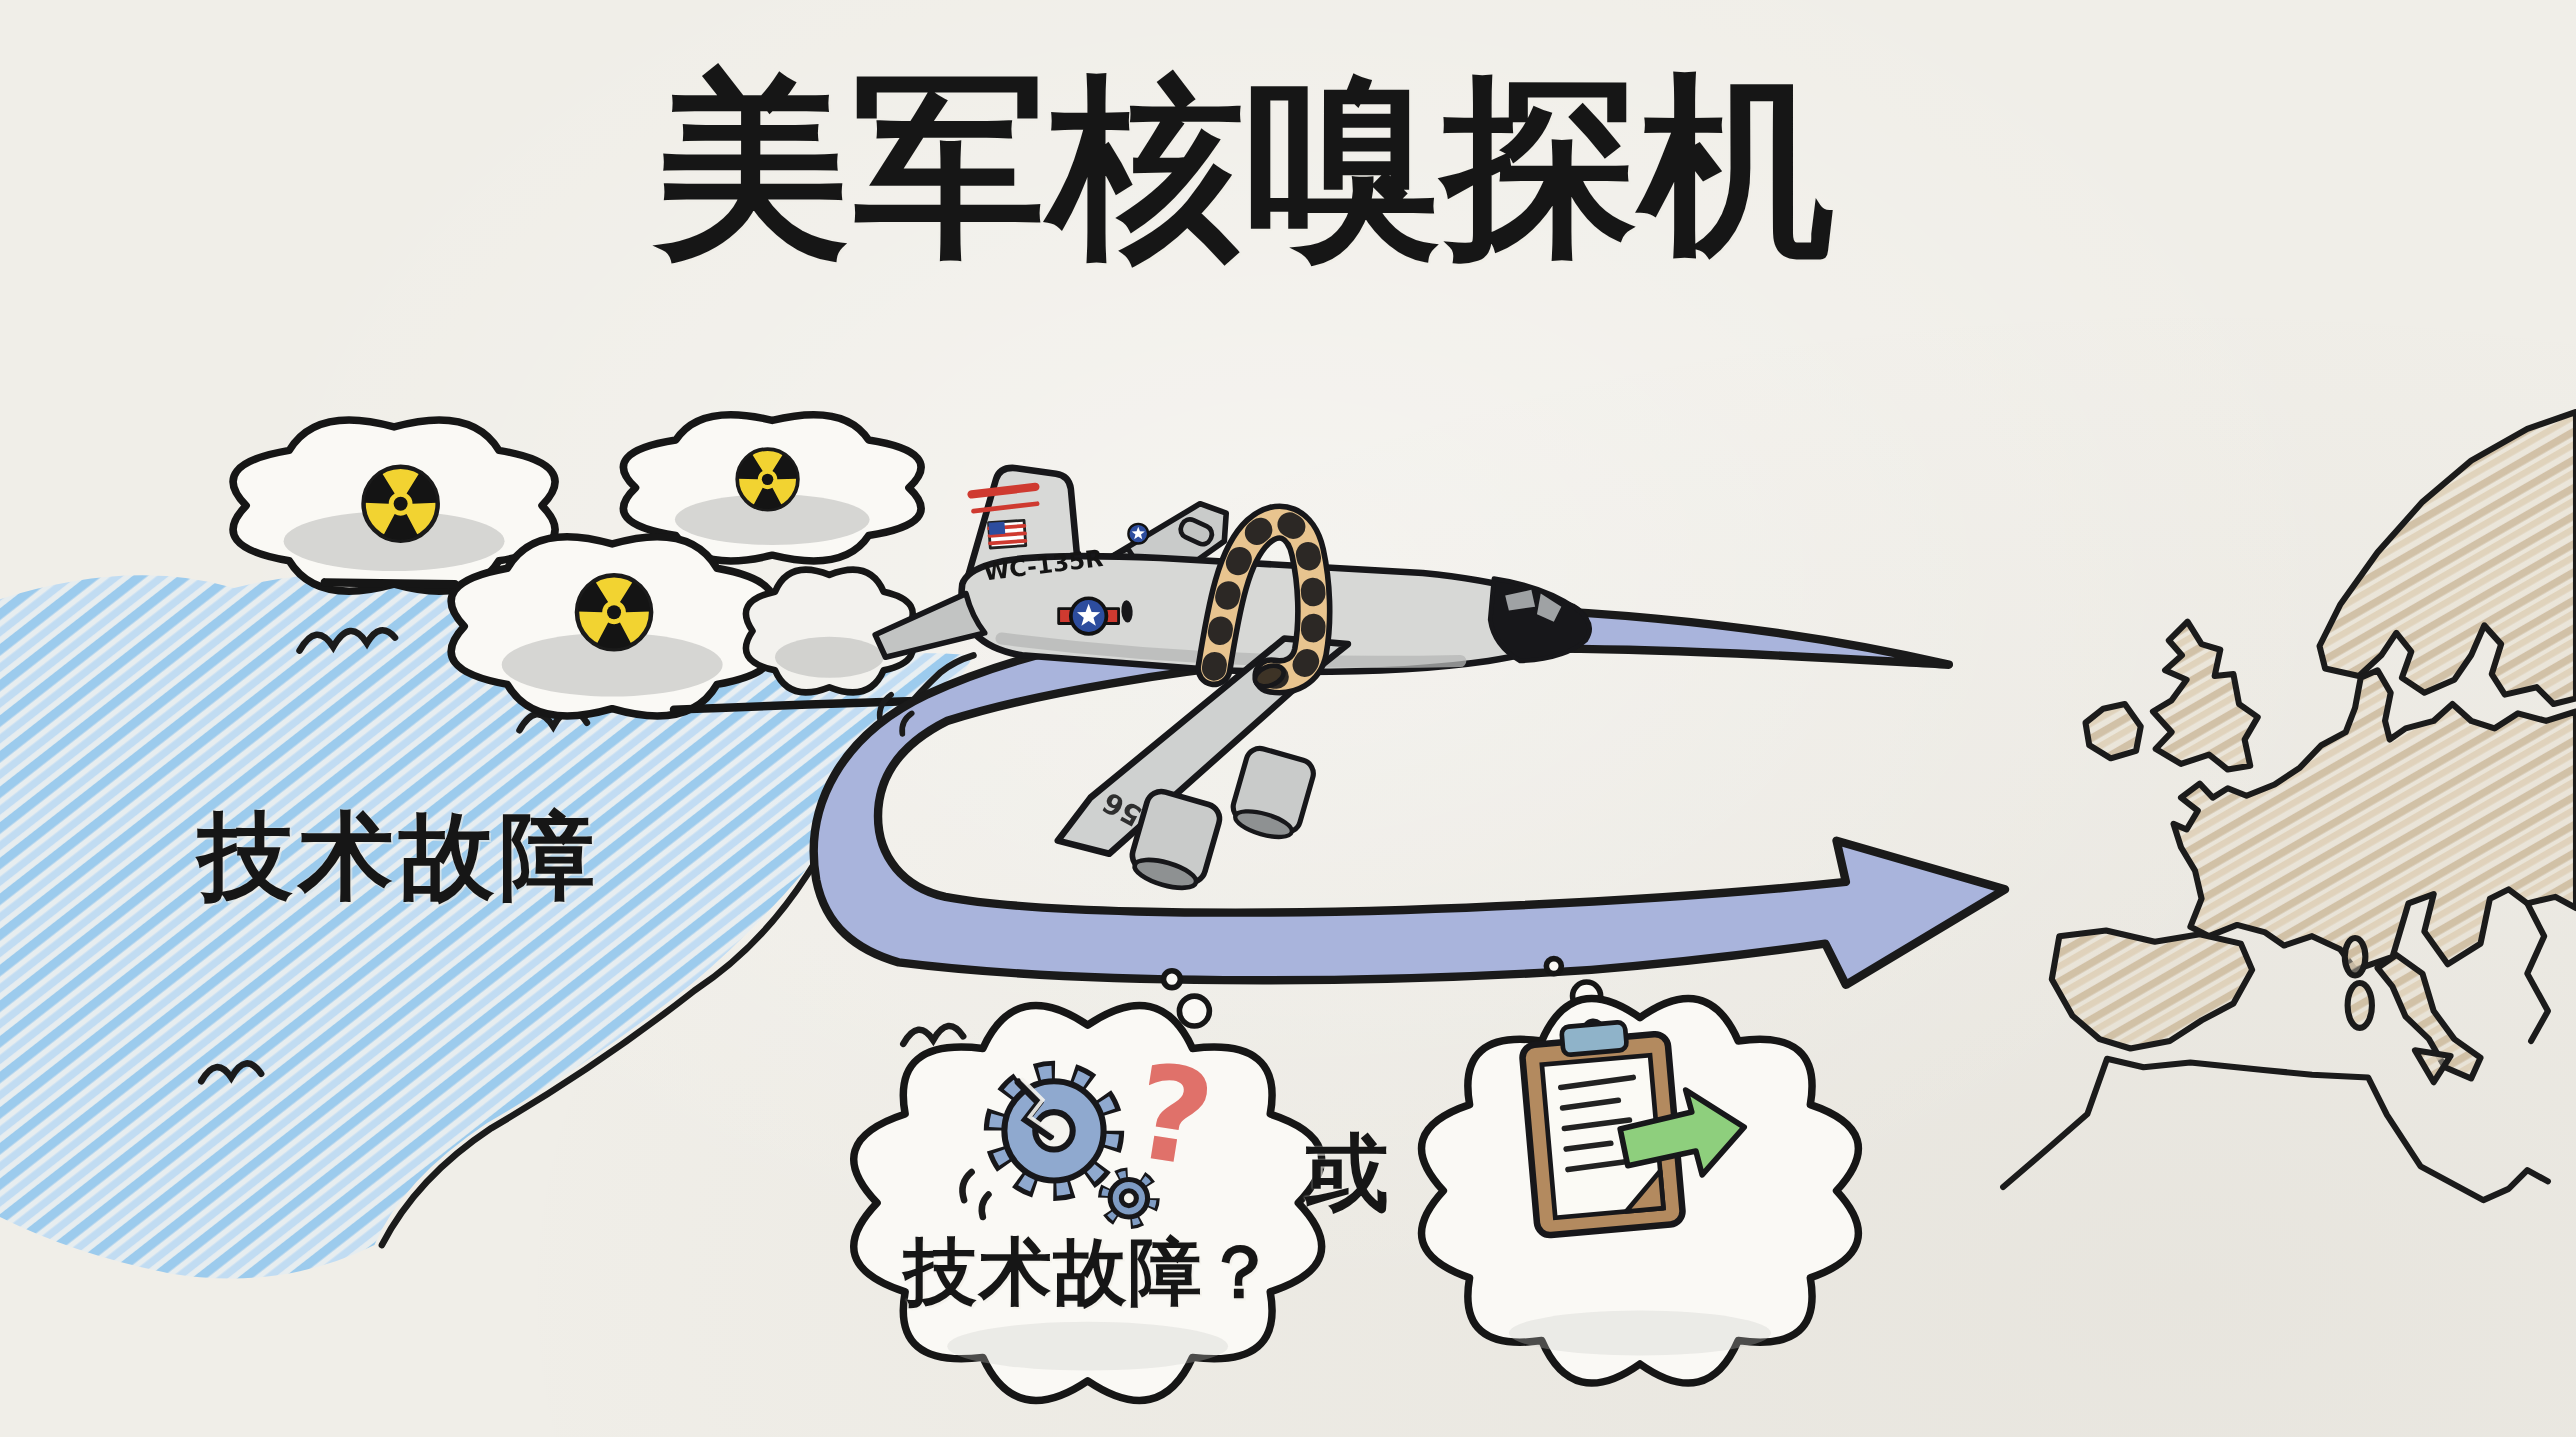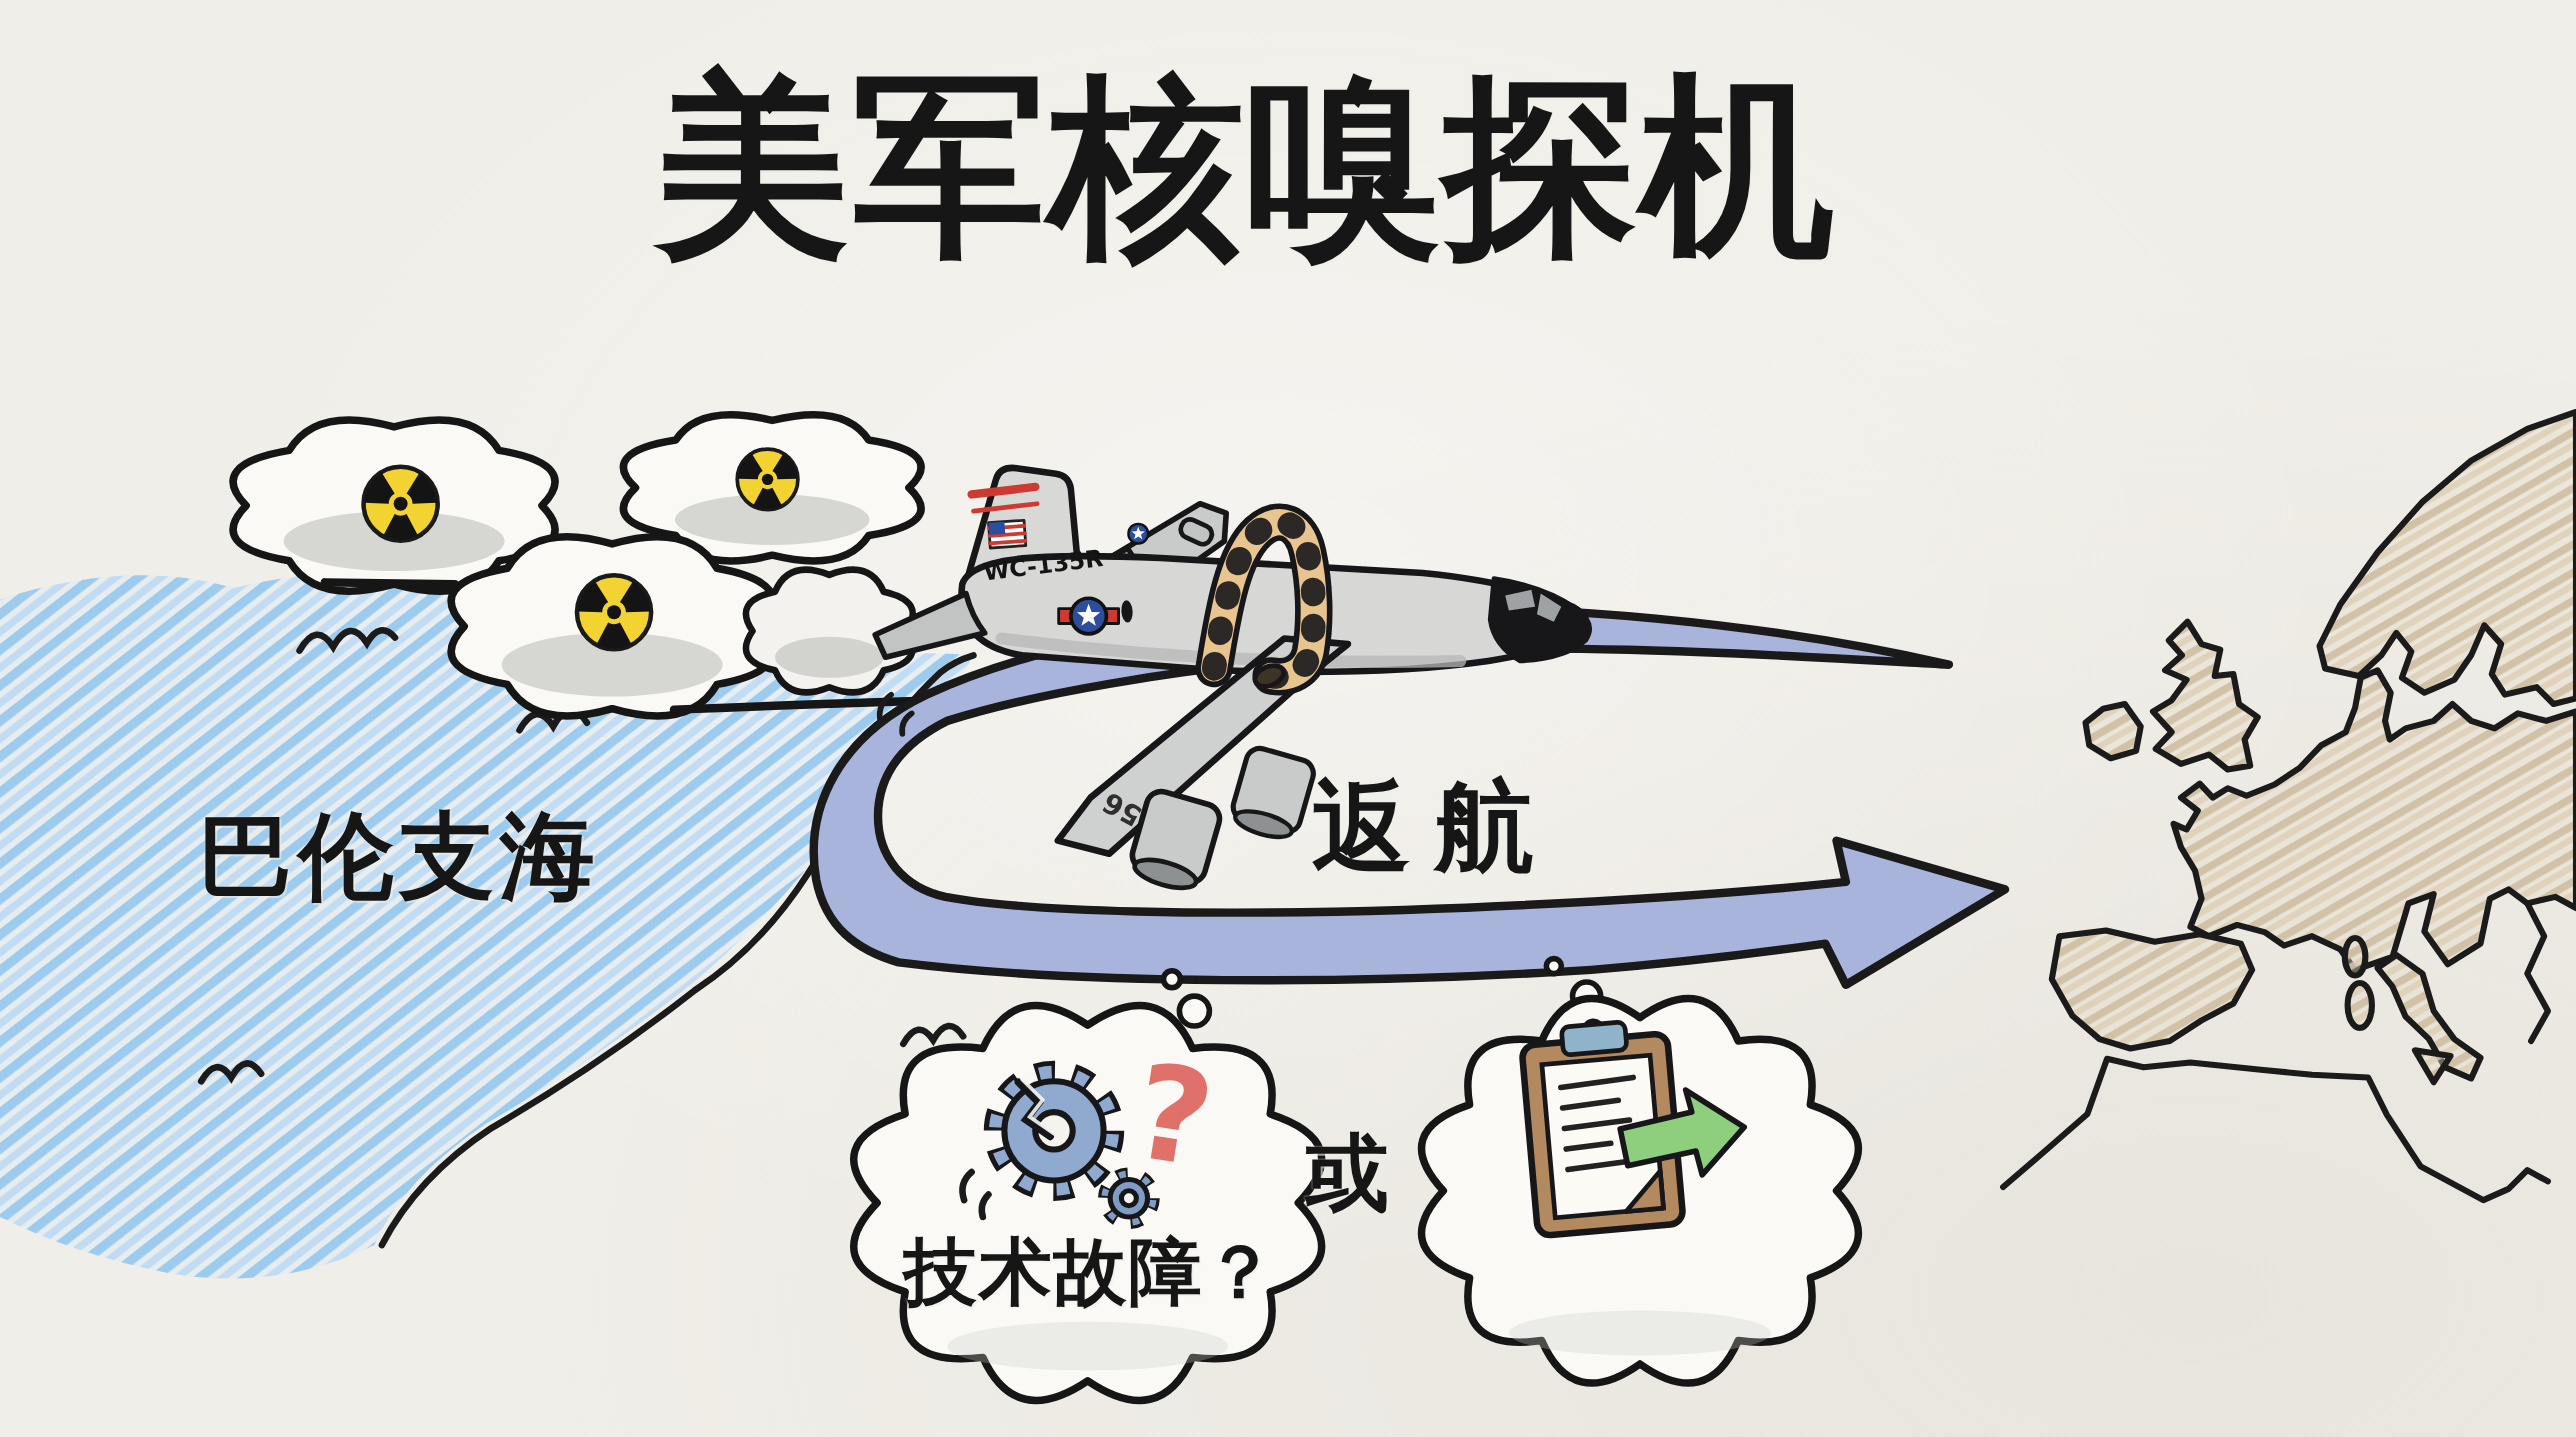--- a/index.html
+++ b/index.html
@@ -247,19 +247,18 @@
         <line x1="-40" y1="34" x2="22" y2="31"></line>
       </g>
     </g>
     <g transform="translate(1788,1214) rotate(-6)">
       <path d="M -56 -14 L 22 -24 L 18 -48 L 76 -2 L 26 44 L 22 18 L -52 26 Z" fill="#8ecf7d" stroke="#17171a" stroke-width="6" stroke-linejoin="round"></path>
     </g>
   </g>
 </svg>
 
 <div class="label title">美军核嗅探机</div>
-<div class="label sea-label">巴伦支海</div>
-<div class="label route-label">返航</div>
+<div class="label sea-label">技术故障</div>
 <div class="label or-label">或</div>
 <div class="label bubble-label bubble-left-label">技术故障？</div>
 
 </div>
 
 
 </body></html>

